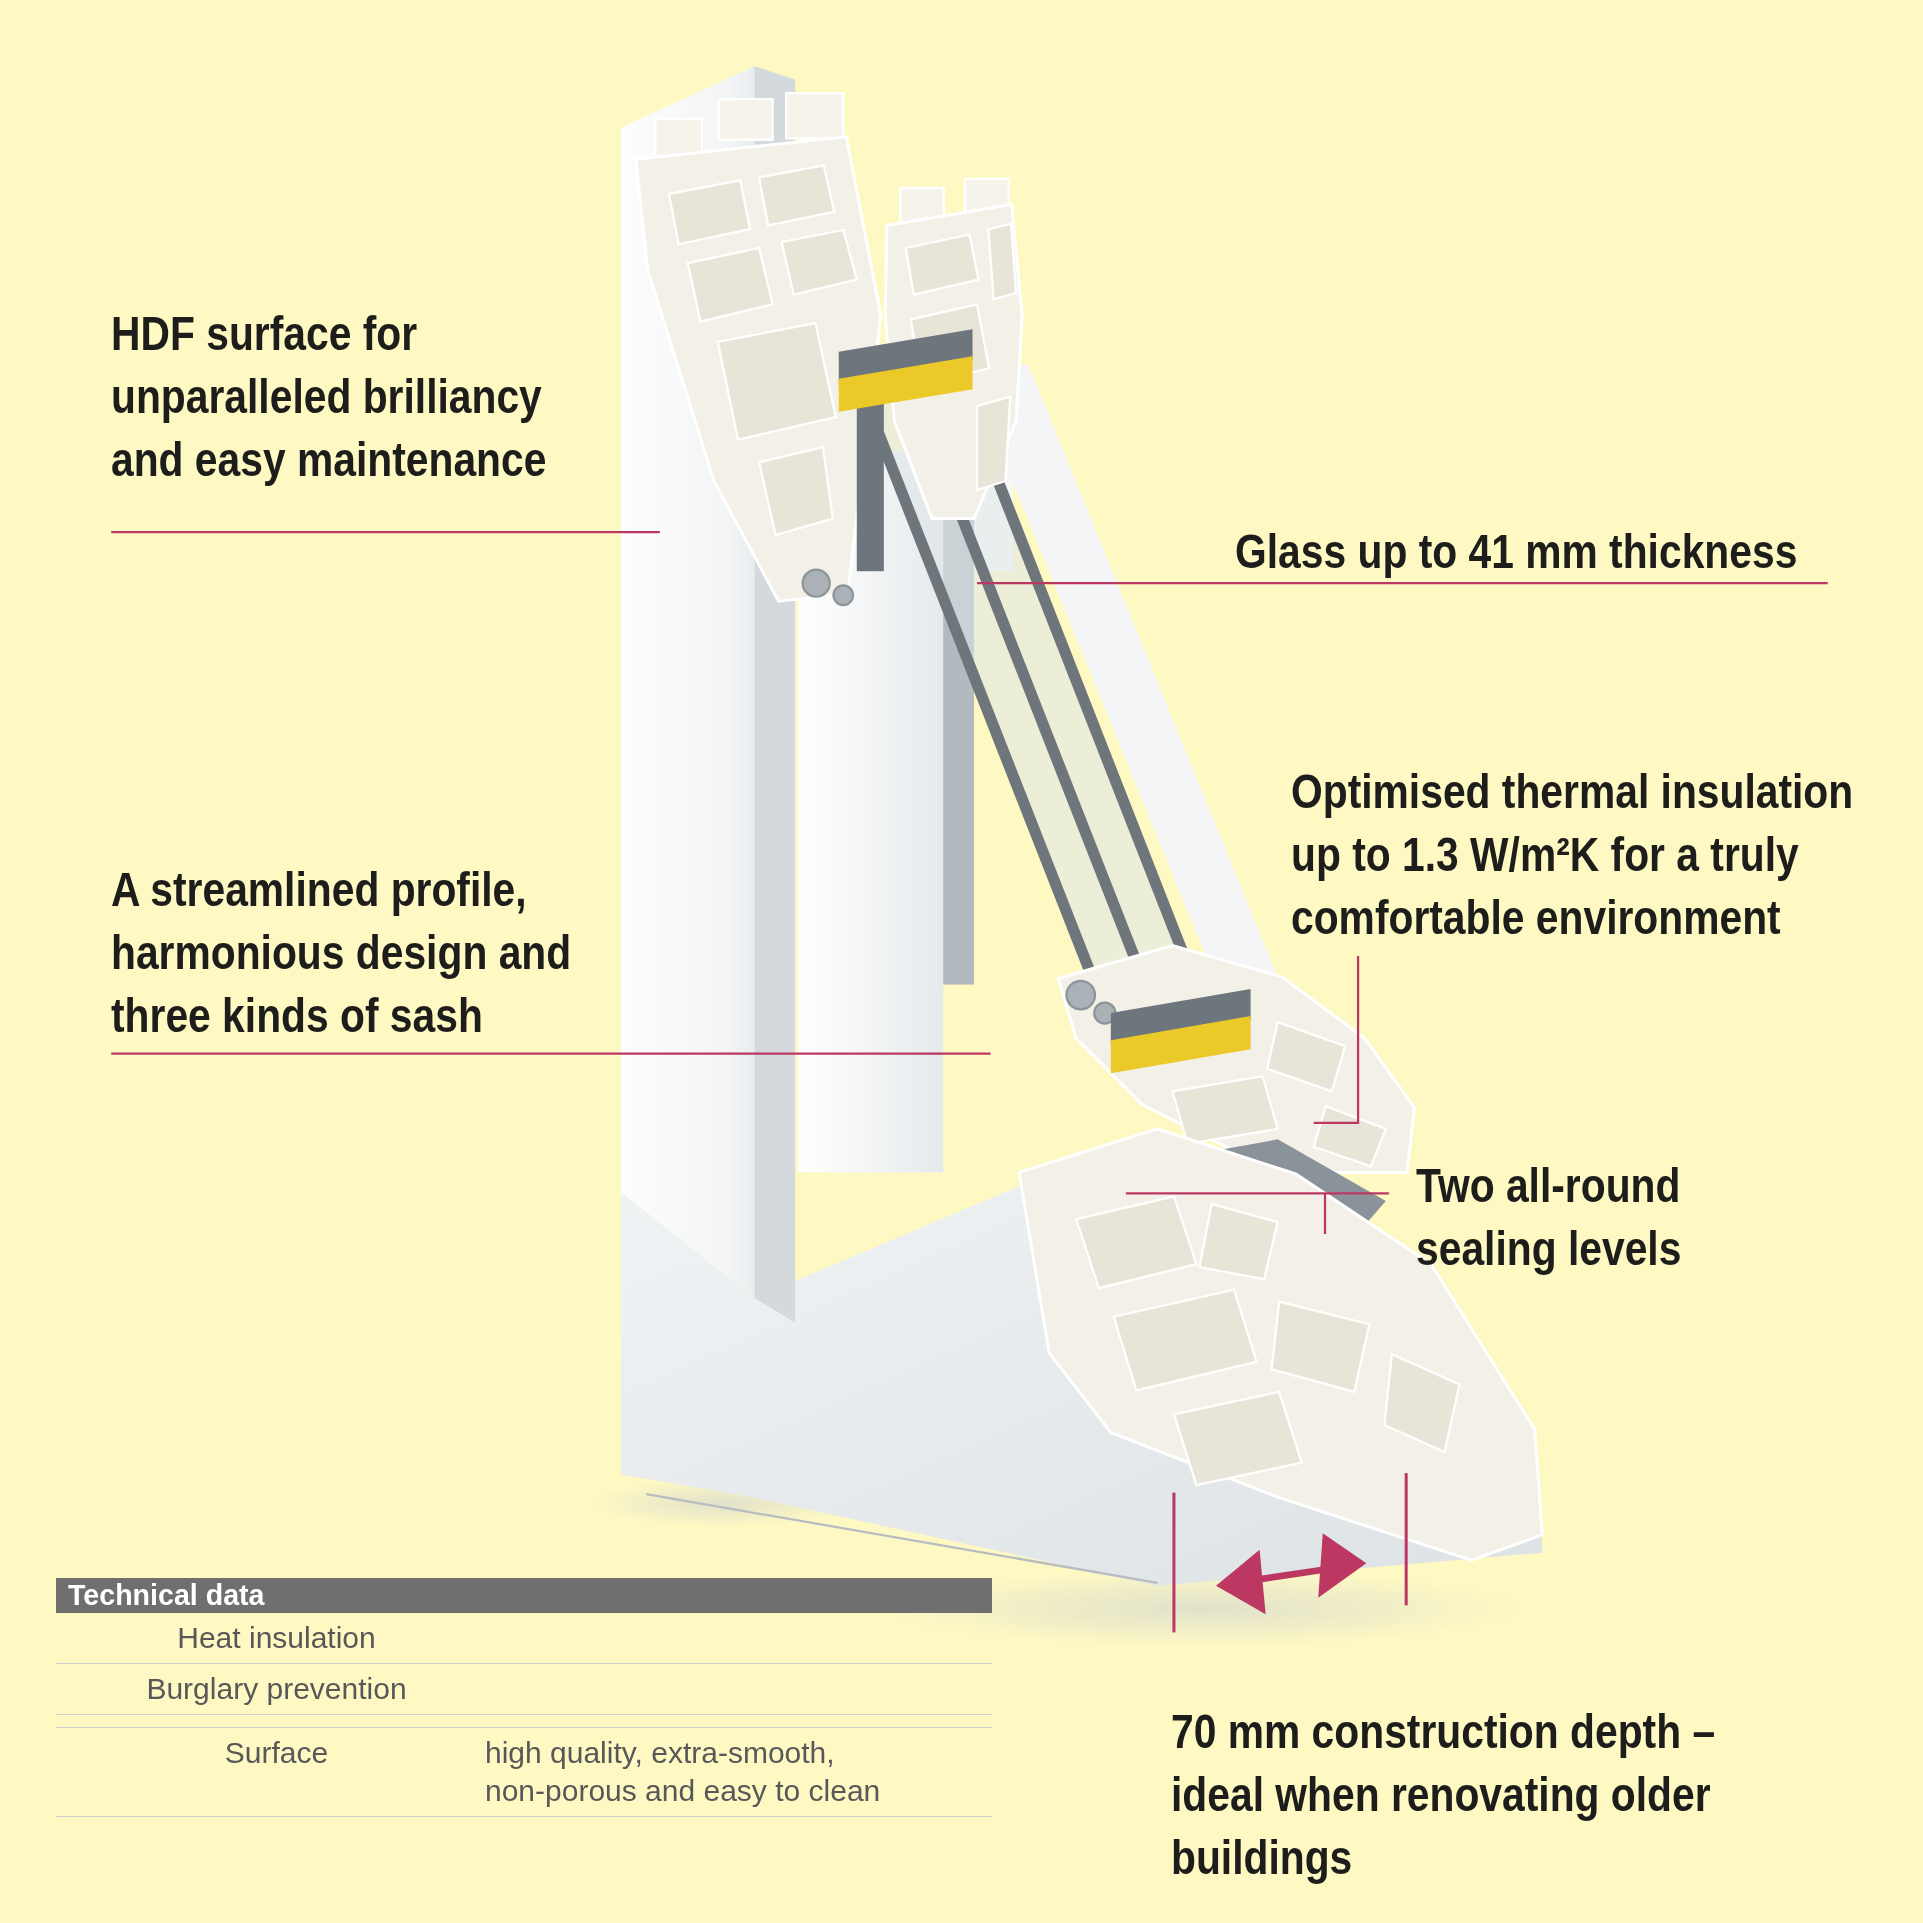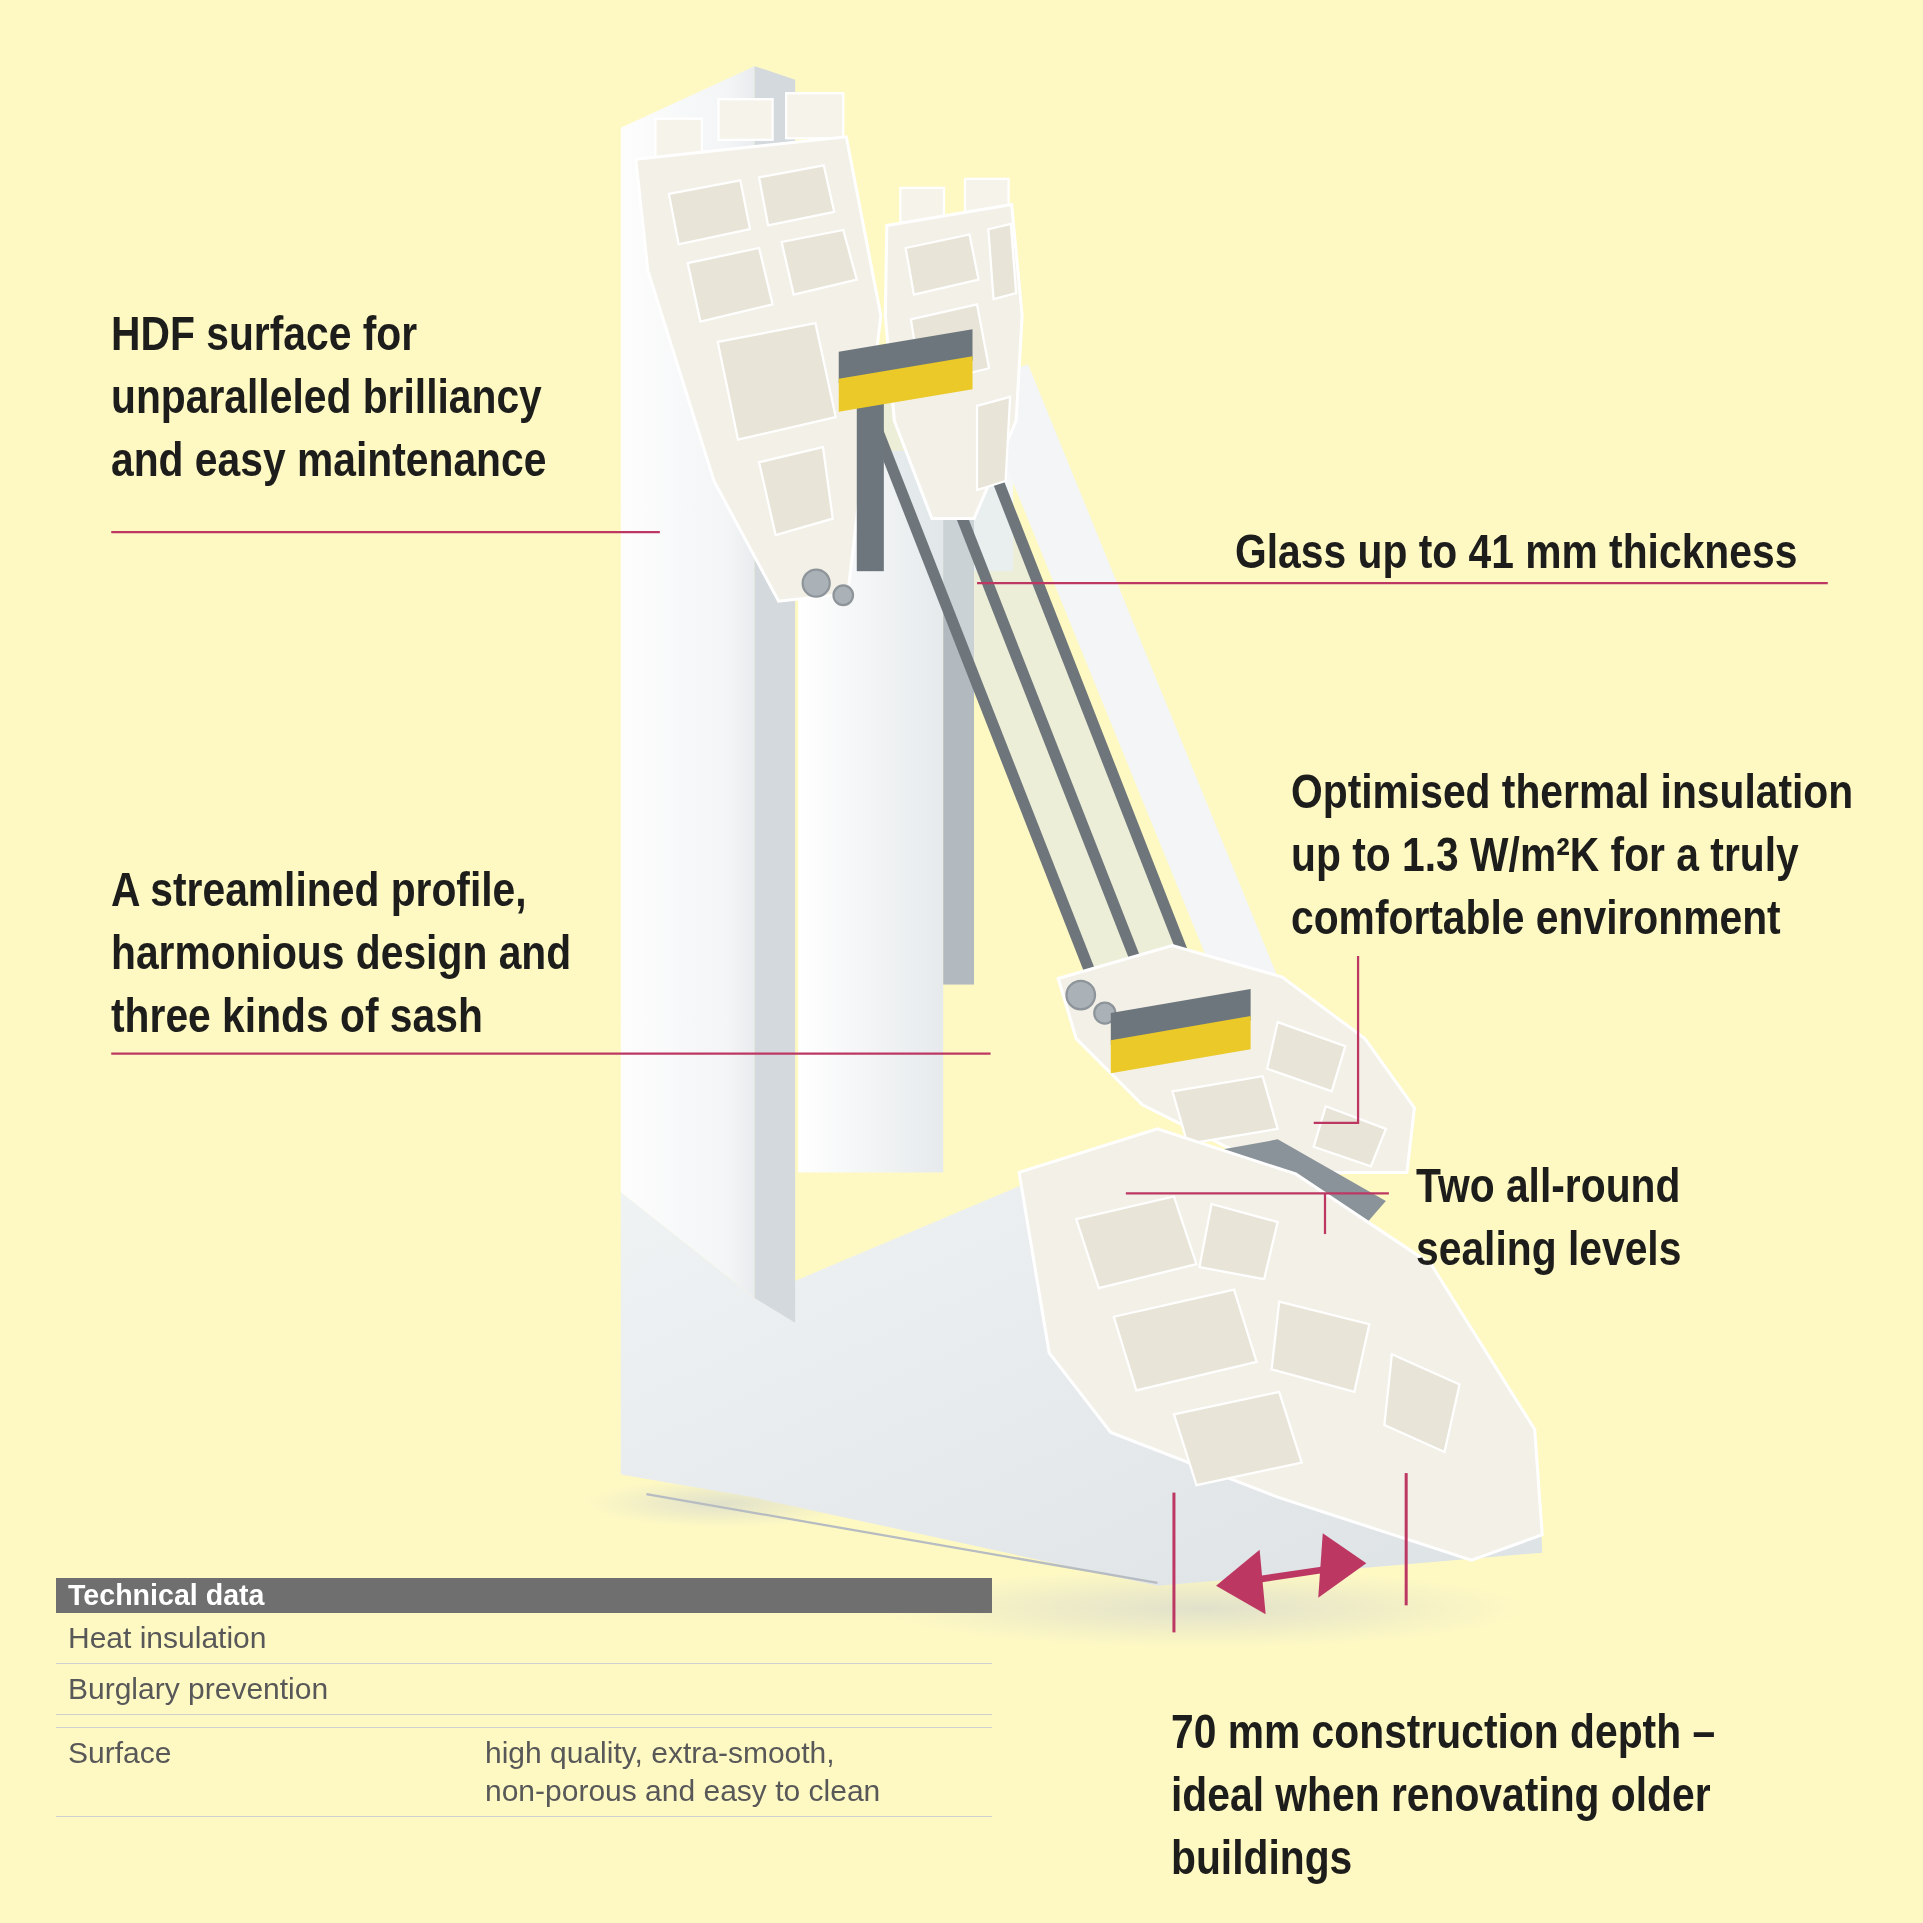--- a/index.html
+++ b/index.html
@@ -20,21 +20,21 @@
   .pane {fill:var(--pane);}
   .steel{fill:var(--steel);}
   .tooth{fill:#f6f3ea;stroke:#ffffff;stroke-width:3;}
   .gasket{fill:#aab1b7;stroke:#8d959b;stroke-width:3;}
 
   
   .tech{position:absolute;left:56px;top:1568px;width:936px;font-size:30px;color:var(--ttext);margin-top:10px;}
   .tech-head{background:var(--thead);color:#ffffff;font-weight:bold;font-size:28.6px;
              line-height:35px;height:35px;padding-left:12px;}
   .t-row{display:flex;border-bottom:1.5px solid #cfcfcf;padding:6px 0 6px 12px;line-height:38px;}
-  .t-label{width:417px;flex:none;}
+  .t-label{width:417px;flex:none;text-align:center;}
   .t-value{flex:1;}
   .t-value sub{font-size:19.5px;}
 </style>
 </head>
 <body>
 
 <div class="stage">
 
   <svg width="1924" height="1924" viewBox="0 0 2560 2560">
     <defs>

